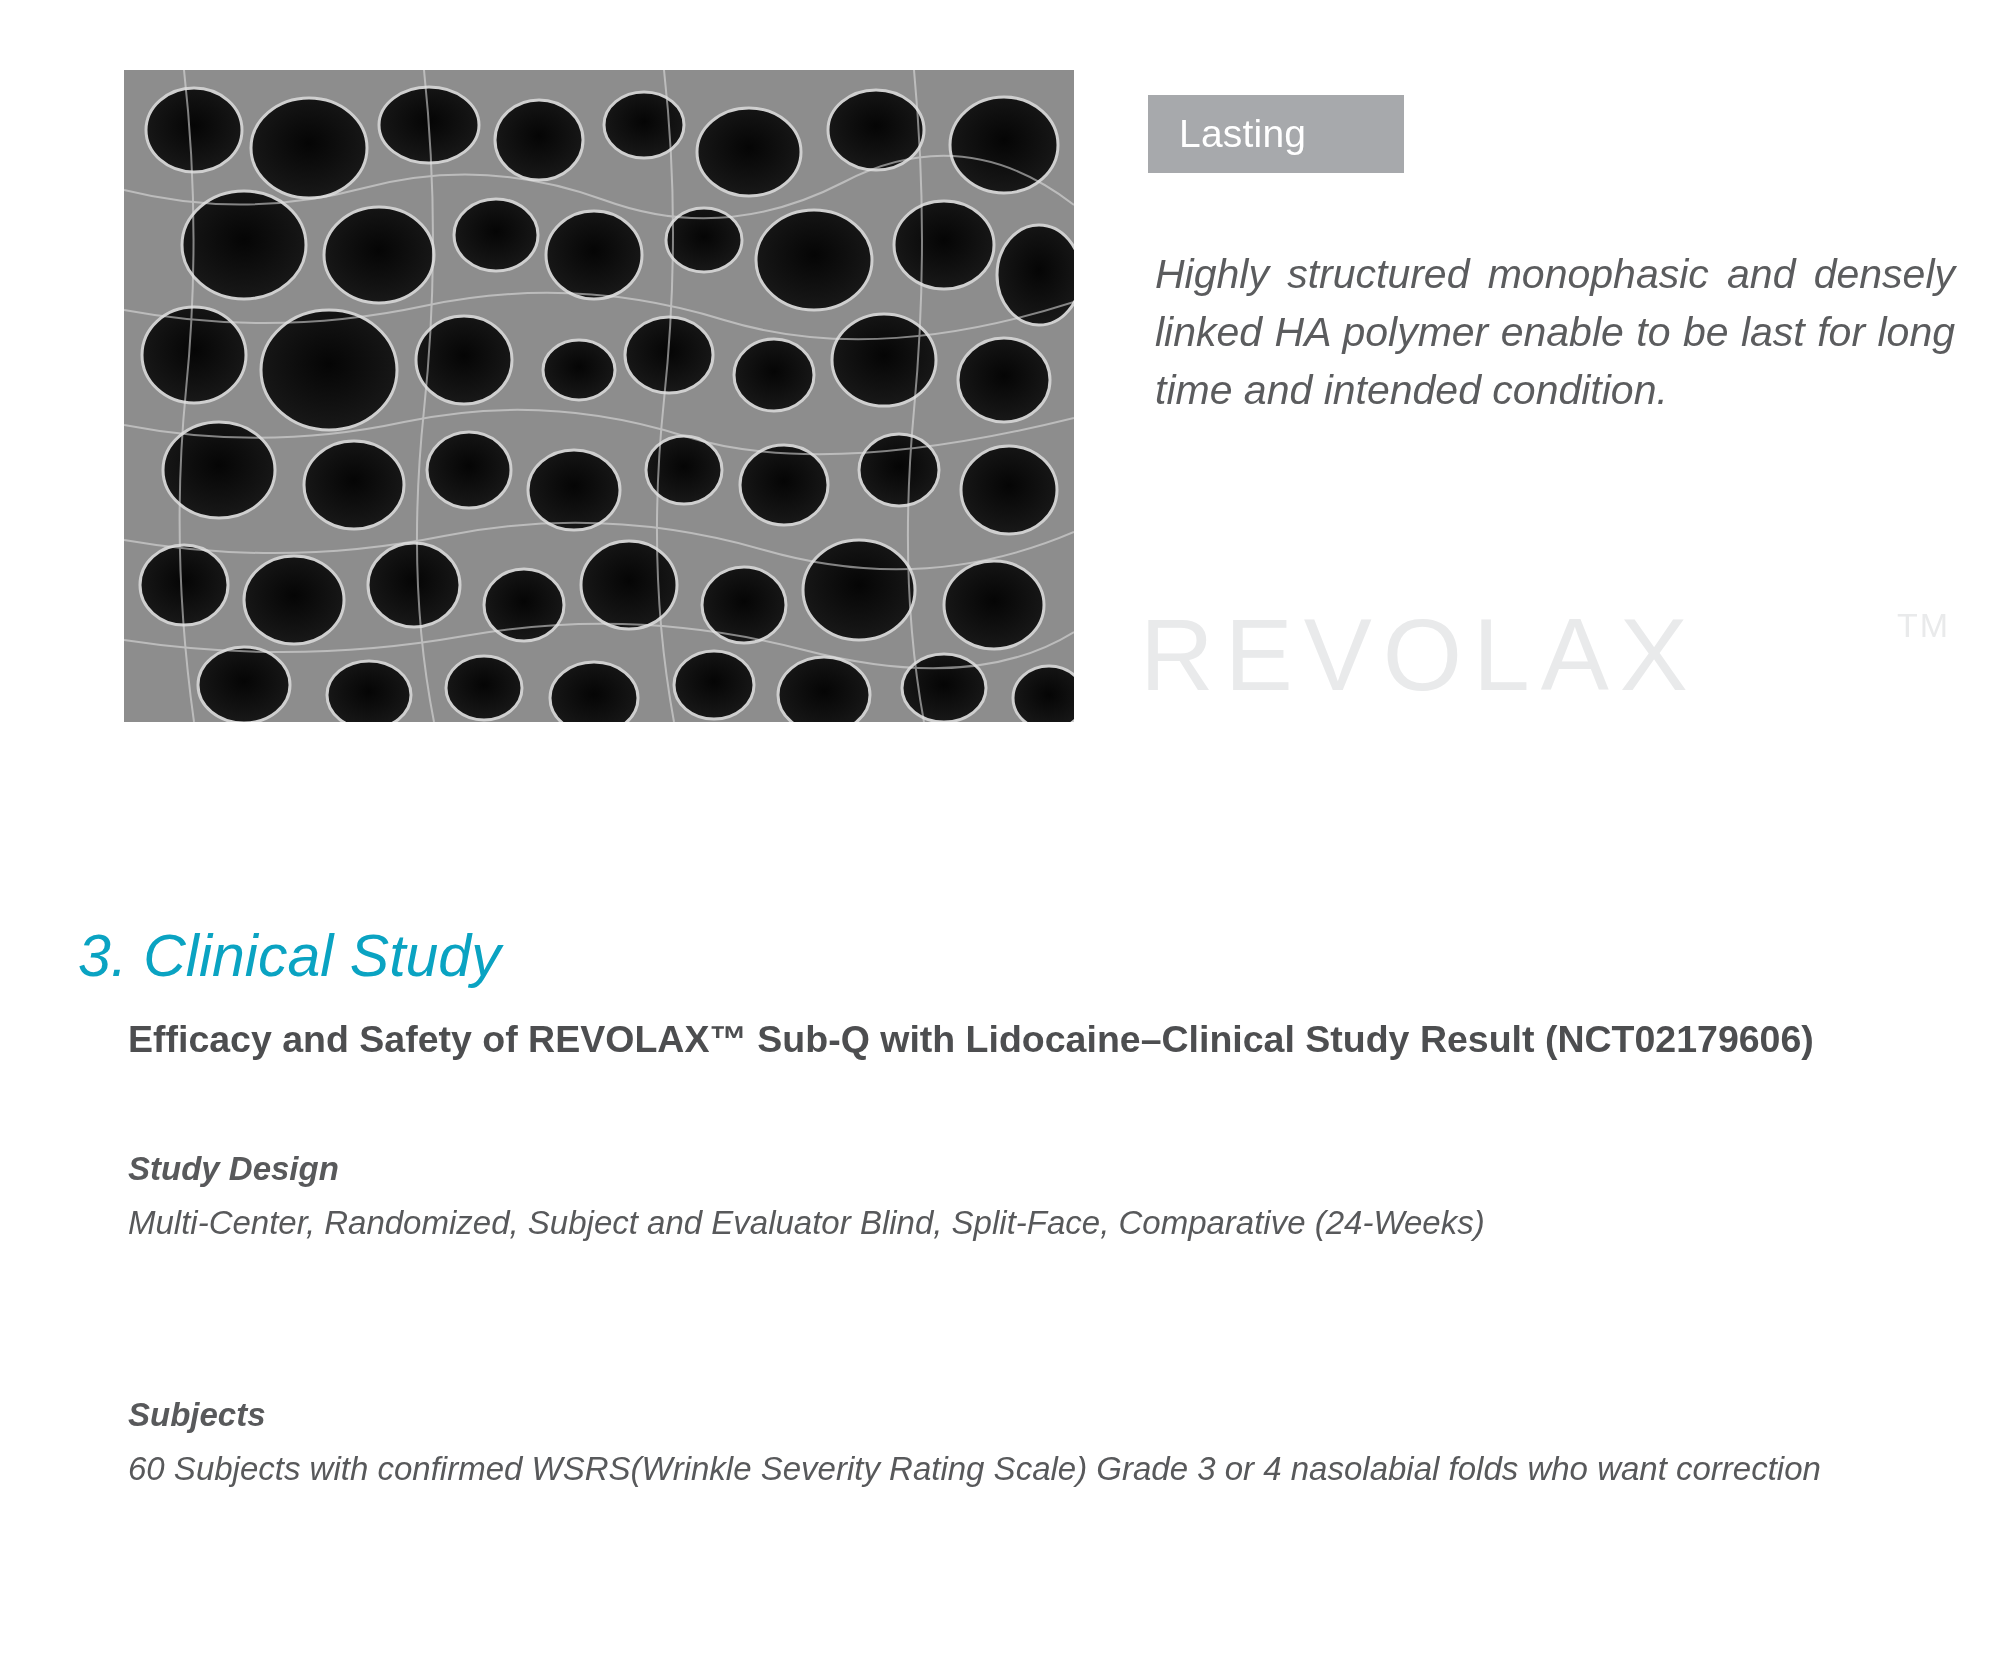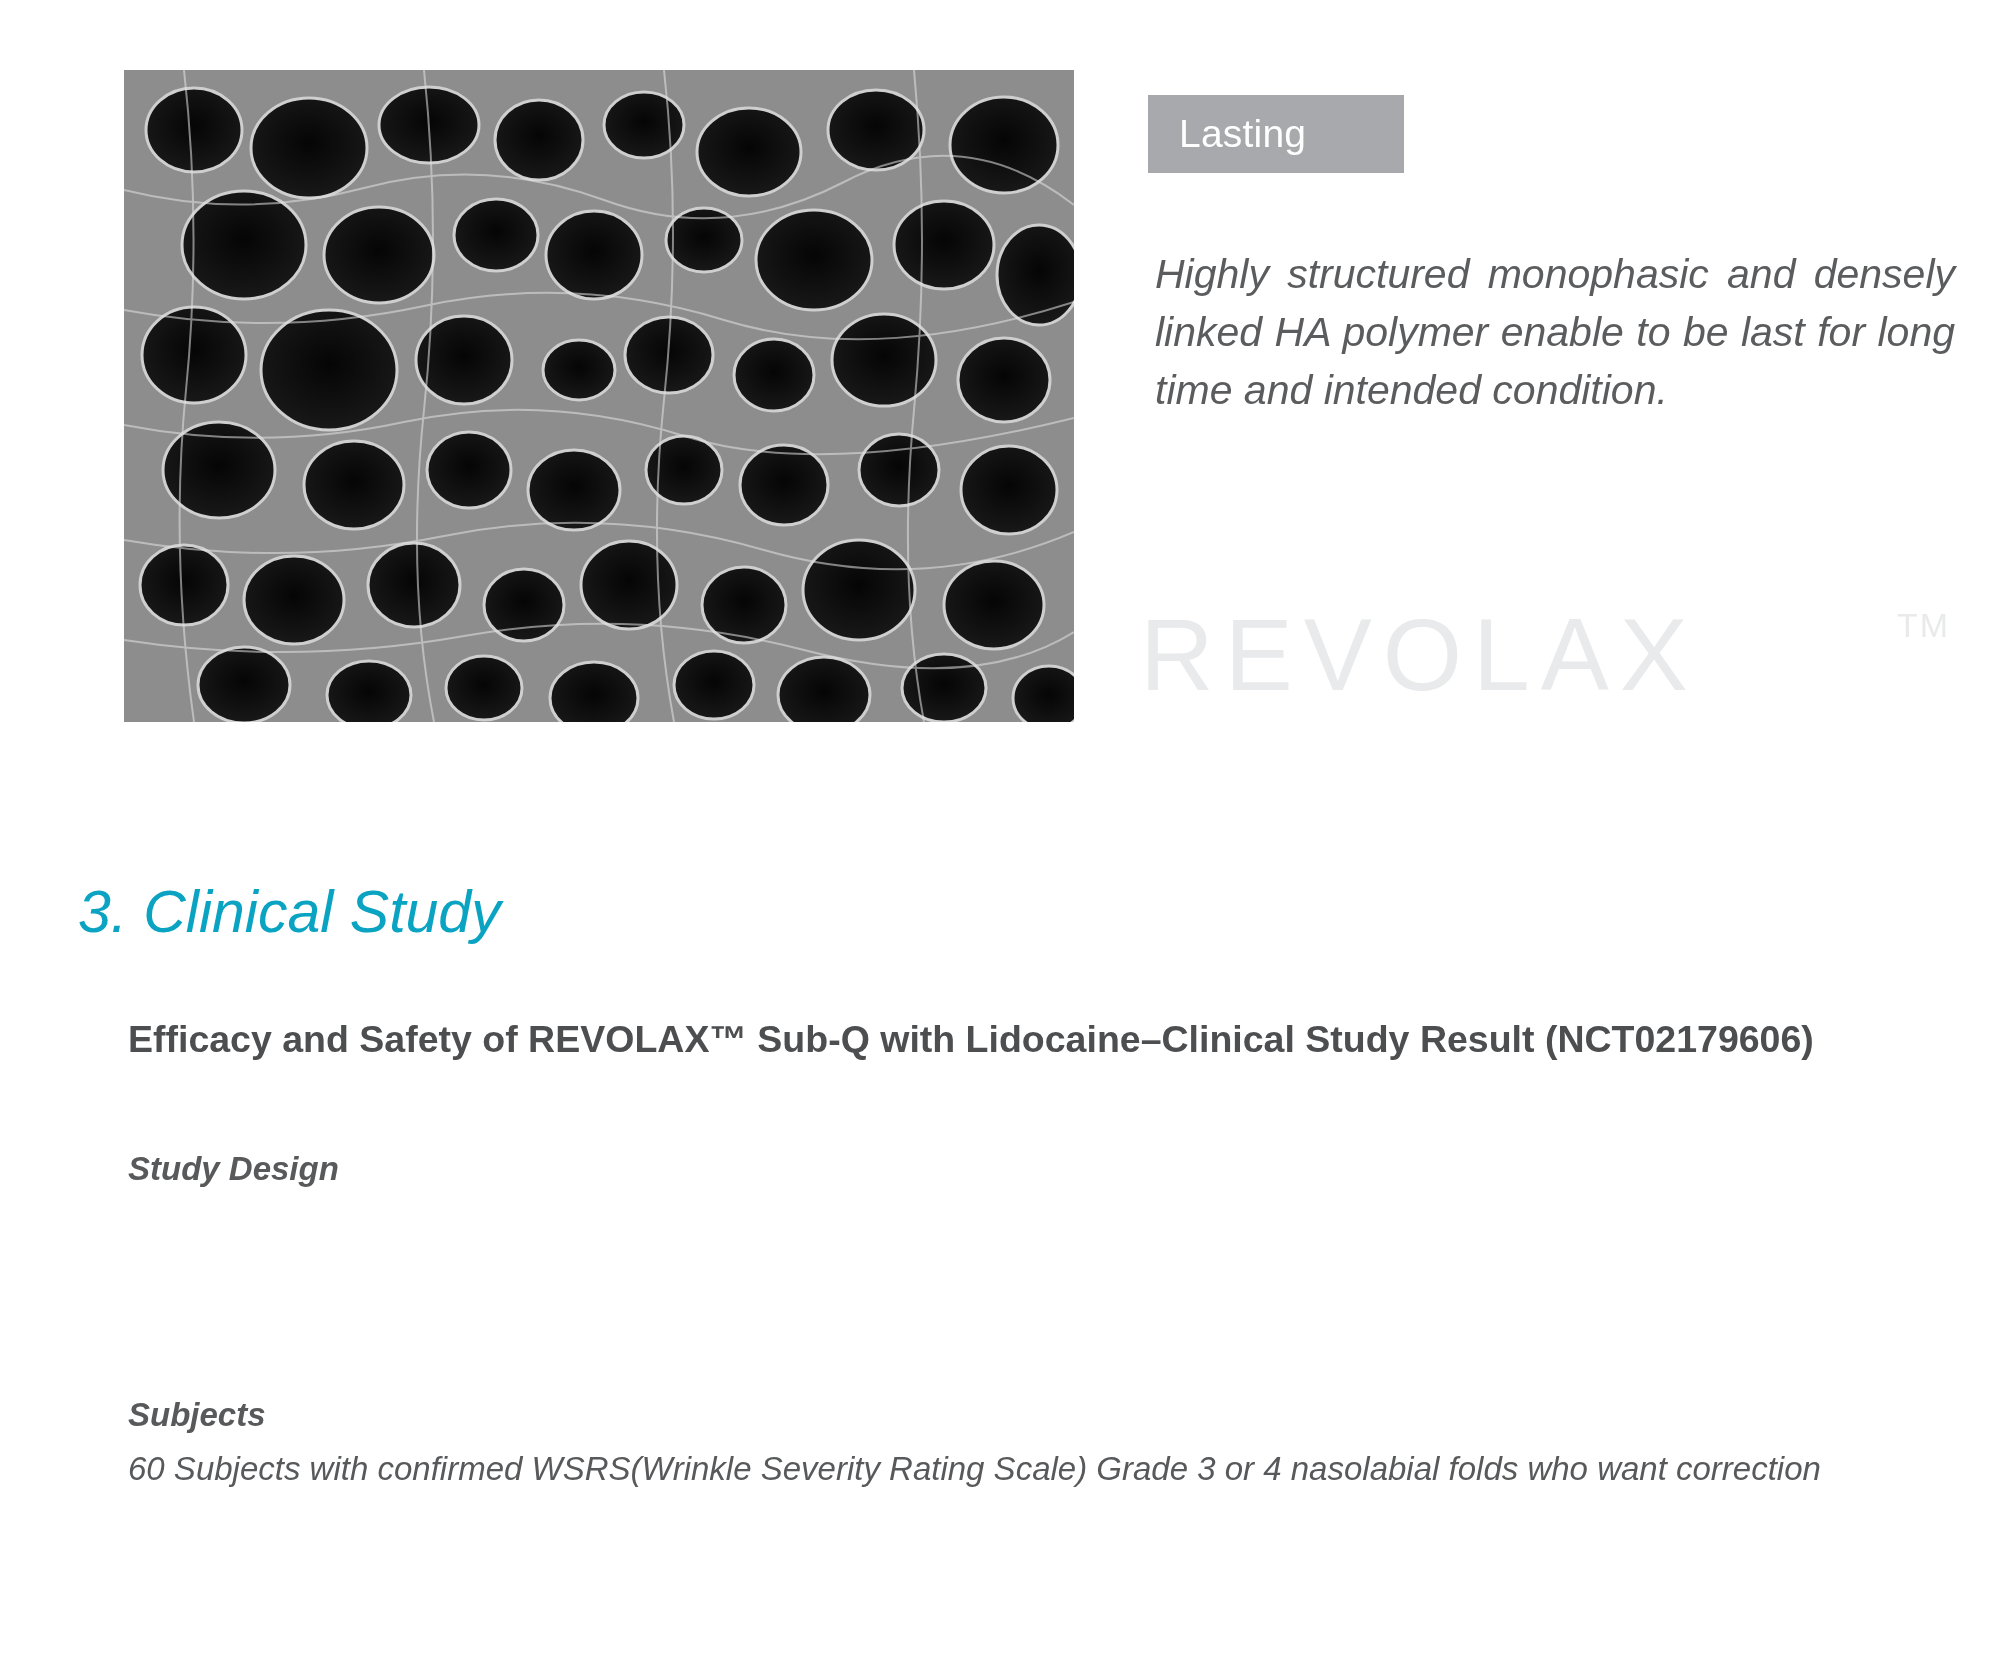--- a/index.html
+++ b/index.html
@@ -109,20 +109,21 @@
   .section-heading .num {
     font-size: 59px;
     font-family: "Liberation Sans", sans-serif;
     font-weight: 400;
     margin-right: 16px;
   }
   .section-heading .title {
     font-size: 59px;
     font-family: "Liberation Sans", sans-serif;
     font-weight: 400;
+    margin-top: 44px;
   }
 
   
   .study-title {
     position: absolute;
     left: 128px;
     top: 1012px;
     width: 1800px;
     font-size: 37.5px;
     line-height: 1.45;
@@ -252,18 +253,19 @@
 
 <div class="section-heading">
   <div class="num">3.</div>
   <div class="title">Clinical Study</div>
 </div>
 
 <div class="study-title">Efficacy and Safety of REVOLAX™ Sub-Q with Lidocaine–Clinical Study Result (NCT02179606)</div>
 
 <div class="block block-design">
   <div class="block-label">Study Design</div>
+  <div class="block-text">Multi-Center, Randomized, Subject and Evaluator Blind, Split-Face, Comparative (24-Weeks)</div>
 </div>
 
 <div class="block block-subjects">
   <div class="block-label">Subjects</div>
   <div class="block-text">60 Subjects with confirmed WSRS(Wrinkle Severity Rating Scale) Grade 3 or 4 nasolabial folds who want correction</div>
 </div>
 
 </body></html>

